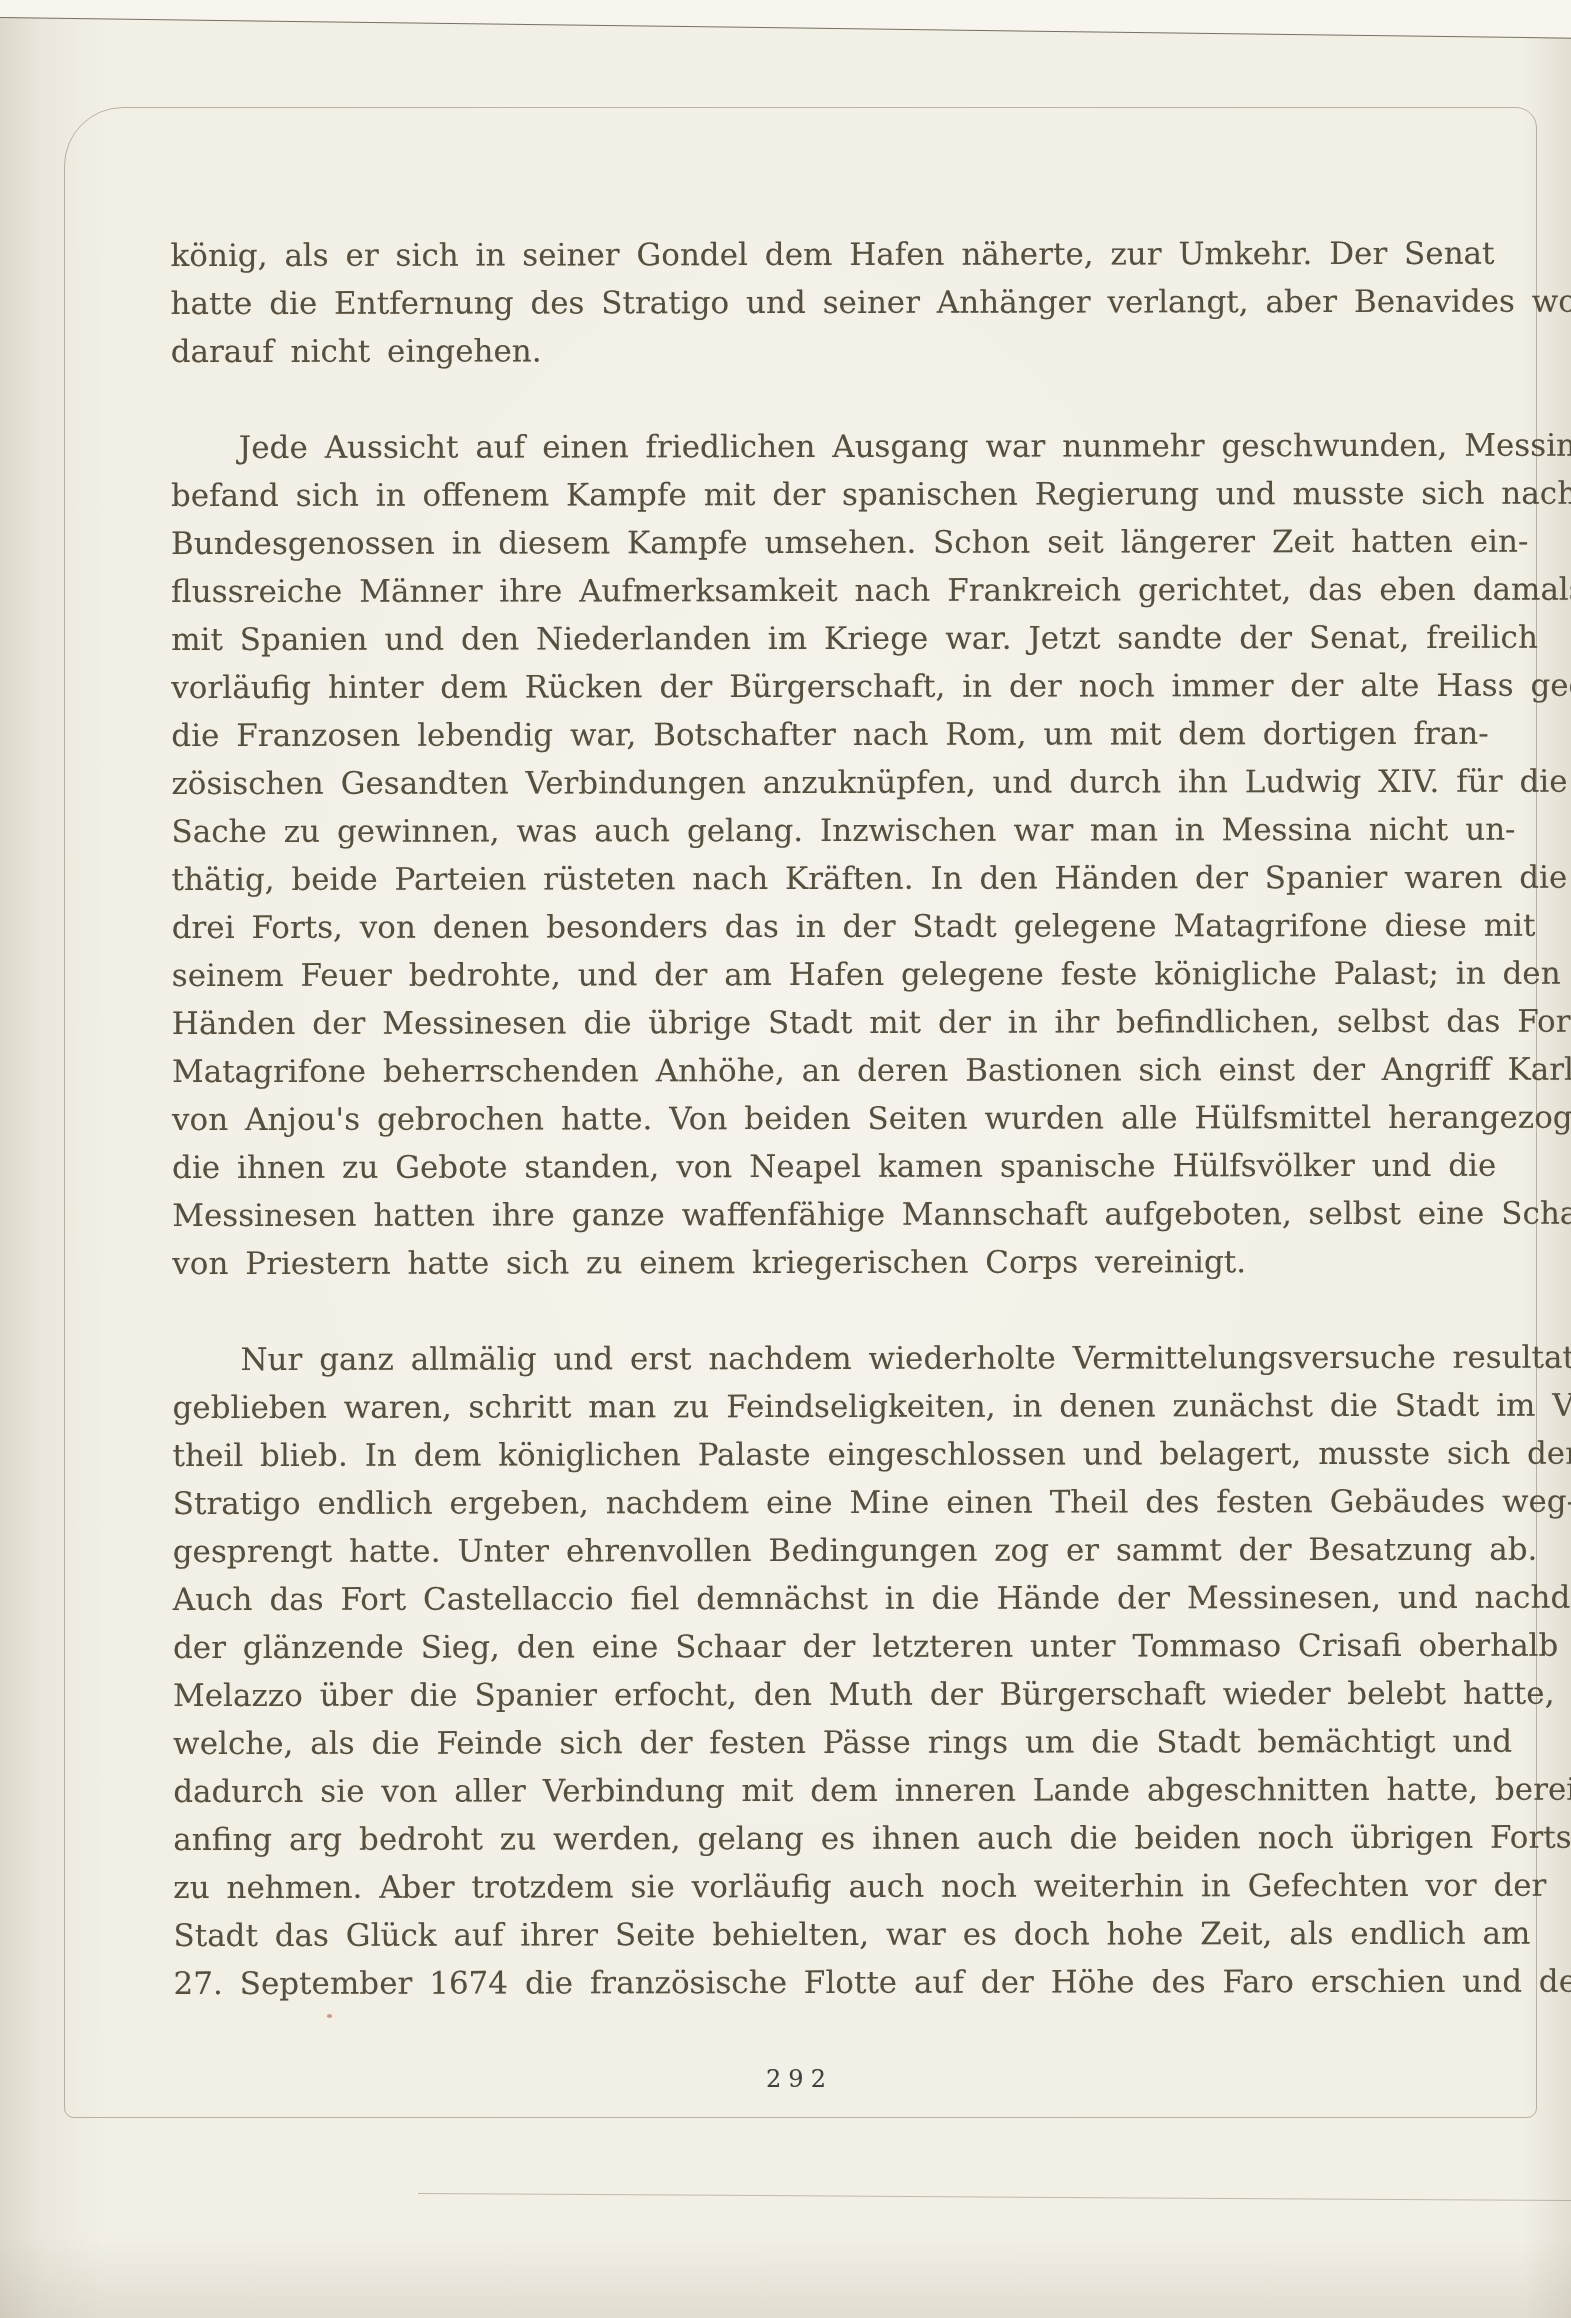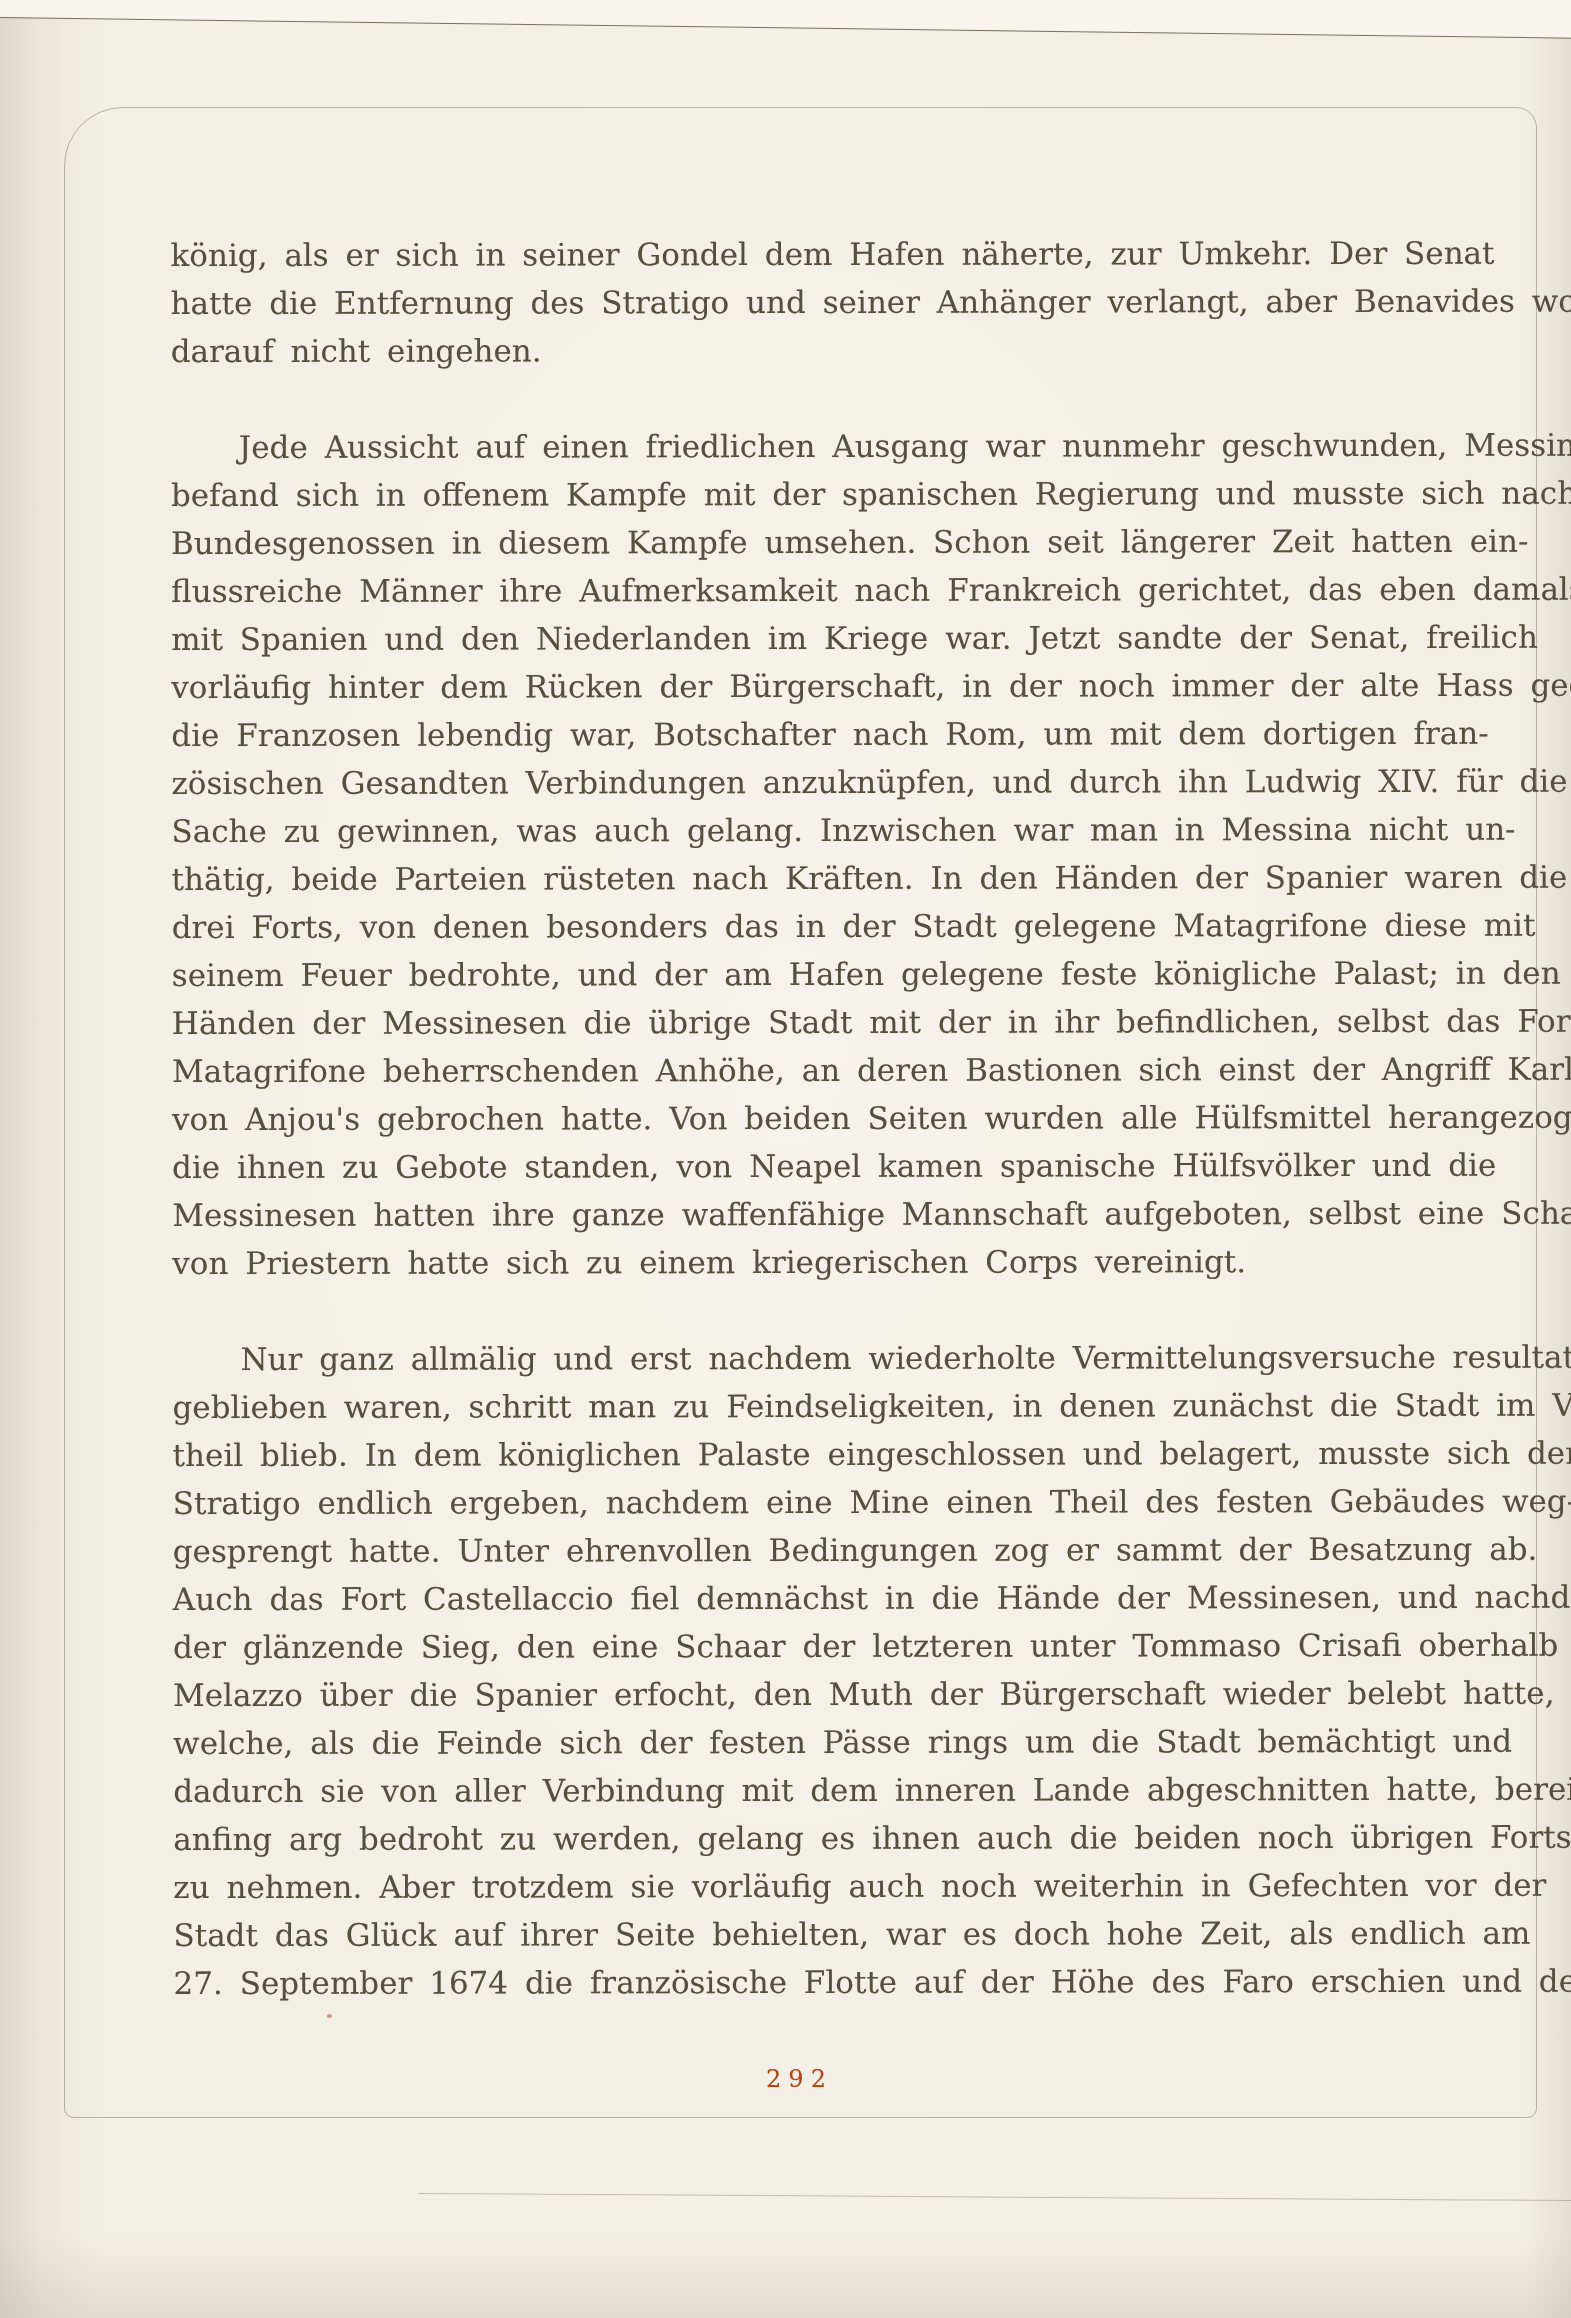--- a/index.html
+++ b/index.html
@@ -96,21 +96,21 @@
   .line.flush-left {
     text-align-last: left;
   }
   .page-number {
     position: absolute;
     left: 172px; top: 2065px;
     width: 1255px;
     text-align: center;
     font-size: 24px;
     letter-spacing: 7px;
-    color: #c2410c;
+    color: #404040;
     text-shadow: 0 0 0.7px rgba(90,82,62,0.3);
   }
 </style>
 </head>
 <body>
 
 <div class="paper"></div>
 <div class="top-paper"></div>
 <div class="top-edge-line"></div>
 <div class="plate-border"></div>

